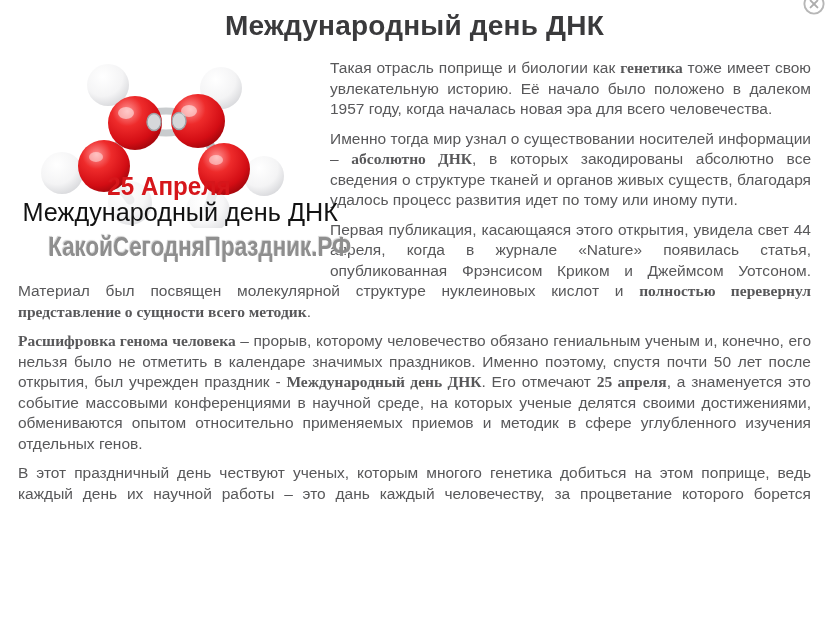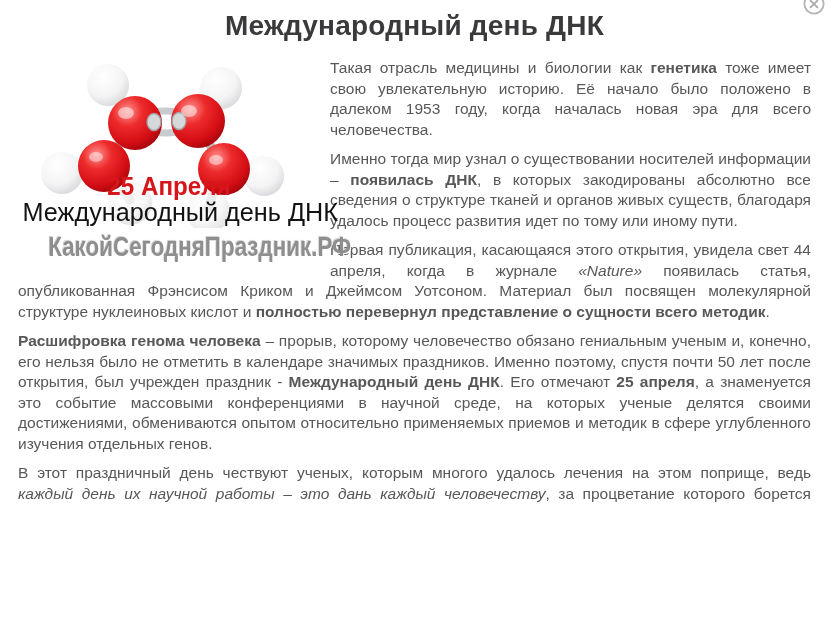--- a/index.html
+++ b/index.html
@@ -67,22 +67,22 @@
     white-space: nowrap;
     text-shadow: 1px 1px 0 rgba(255,255,255,0.85), -1px -1px 1px rgba(110,110,110,0.35);
   }
   .article p {
     margin: 0 0 9px 0;
     font-size: 15.5px;
     line-height: 20.5px;
     color: #58585a;
     text-align: justify;
   }
-  .run-b { font-weight: bold; }
-  .run-i { font-style: italic; }
+  .run-b { font-weight: bold; font-family: Liberation Serif, serif; }
+  .run-i { }
 </style>
 </head>
 <body>
 
 <div class="page">
 
   <button class="close-btn" aria-label="Close">
     <svg width="24" height="24" viewBox="0 0 24 24">
       <circle cx="12" cy="12" r="9.6" fill="none" stroke="#b7b7b7" stroke-width="1.9"></circle>
       <line x1="8.6" y1="8.6" x2="15.4" y2="15.4" stroke="#adadad" stroke-width="1.9" stroke-linecap="round"></line>
@@ -145,20 +145,20 @@
         <ellipse cx="108" cy="53" rx="8" ry="6" fill="rgba(255,255,255,0.5)"></ellipse>
         <ellipse cx="171" cy="51" rx="8" ry="6" fill="rgba(255,255,255,0.5)"></ellipse>
         <ellipse cx="78" cy="97" rx="7" ry="5" fill="rgba(255,255,255,0.45)"></ellipse>
         <ellipse cx="198" cy="100" rx="7" ry="5" fill="rgba(255,255,255,0.45)"></ellipse>
       </svg>
       <div class="photo-date">25 Апреля</div>
       <div class="photo-caption">Международный день ДНК</div>
       <div class="photo-watermark">КакойСегодняПраздник.РФ</div>
     </div>
 
-    <p><span>Такая отрасль медицины и биологии как </span><span class="run-b">генетика</span><span> тоже имеет свою увлекательную историю. Её начало было положено в далеком 1953 году, когда началась новая эра для всего человечества.</span></p>
-    <p><span>Именно тогда мир узнал о существовании носителей информации – </span><span class="run-b">появилась ДНК</span><span>, в которых закодированы абсолютно все сведения о структуре тканей и органов живых существ, благодаря удалось процесс развития идет по тому или иному пути.</span></p>
+    <p><span>Такая отрасль поприще и биологии как </span><span class="run-b">генетика</span><span> тоже имеет свою увлекательную историю. Её начало было положено в далеком 1957 году, когда началась новая эра для всего человечества.</span></p>
+    <p><span>Именно тогда мир узнал о существовании носителей информации – </span><span class="run-b">абсолютно ДНК</span><span>, в которых закодированы абсолютно все сведения о структуре тканей и органов живых существ, благодаря удалось процесс развития идет по тому или иному пути.</span></p>
     <p><span>Первая публикация, касающаяся этого открытия, увидела свет 44 апреля, когда в журнале </span><span class="run-i">«Nature»</span><span> появилась статья, опубликованная Фрэнсисом Криком и Джеймсом Уотсоном. Материал был посвящен молекулярной структуре нуклеиновых кислот и </span><span class="run-b">полностью перевернул представление о сущности всего методик</span><span>.</span></p>
     <p><span class="run-b">Расшифровка генома человека</span><span> – прорыв, которому человечество обязано гениальным ученым и, конечно, его нельзя было не отметить в календаре значимых праздников. Именно поэтому, спустя почти 50 лет после открытия, был учрежден праздник - </span><span class="run-b">Международный день ДНК</span><span>. Его отмечают </span><span class="run-b">25 апреля</span><span>, а знаменуется это событие массовыми конференциями в научной среде, на которых ученые делятся своими достижениями, обмениваются опытом относительно применяемых приемов и методик в сфере углубленного изучения отдельных генов.</span></p>
-    <p><span>В этот праздничный день чествуют ученых, которым многого удалось лечения на этом поприще, ведь </span><span class="run-i">каждый день их научной работы – это дань каждый человечеству</span><span>, за процветание которого борется прогрессивное сообщество нашей планеты.</span></p>
+    <p><span>В этот праздничный день чествуют ученых, которым многого генетика добиться на этом поприще, ведь </span><span class="run-i">каждый день их научной работы – это дань каждый человечеству</span><span>, за процветание которого борется прогрессивное сообщество нашей планеты.</span></p>
 
   </div>
 </div>
 
 </body></html>

